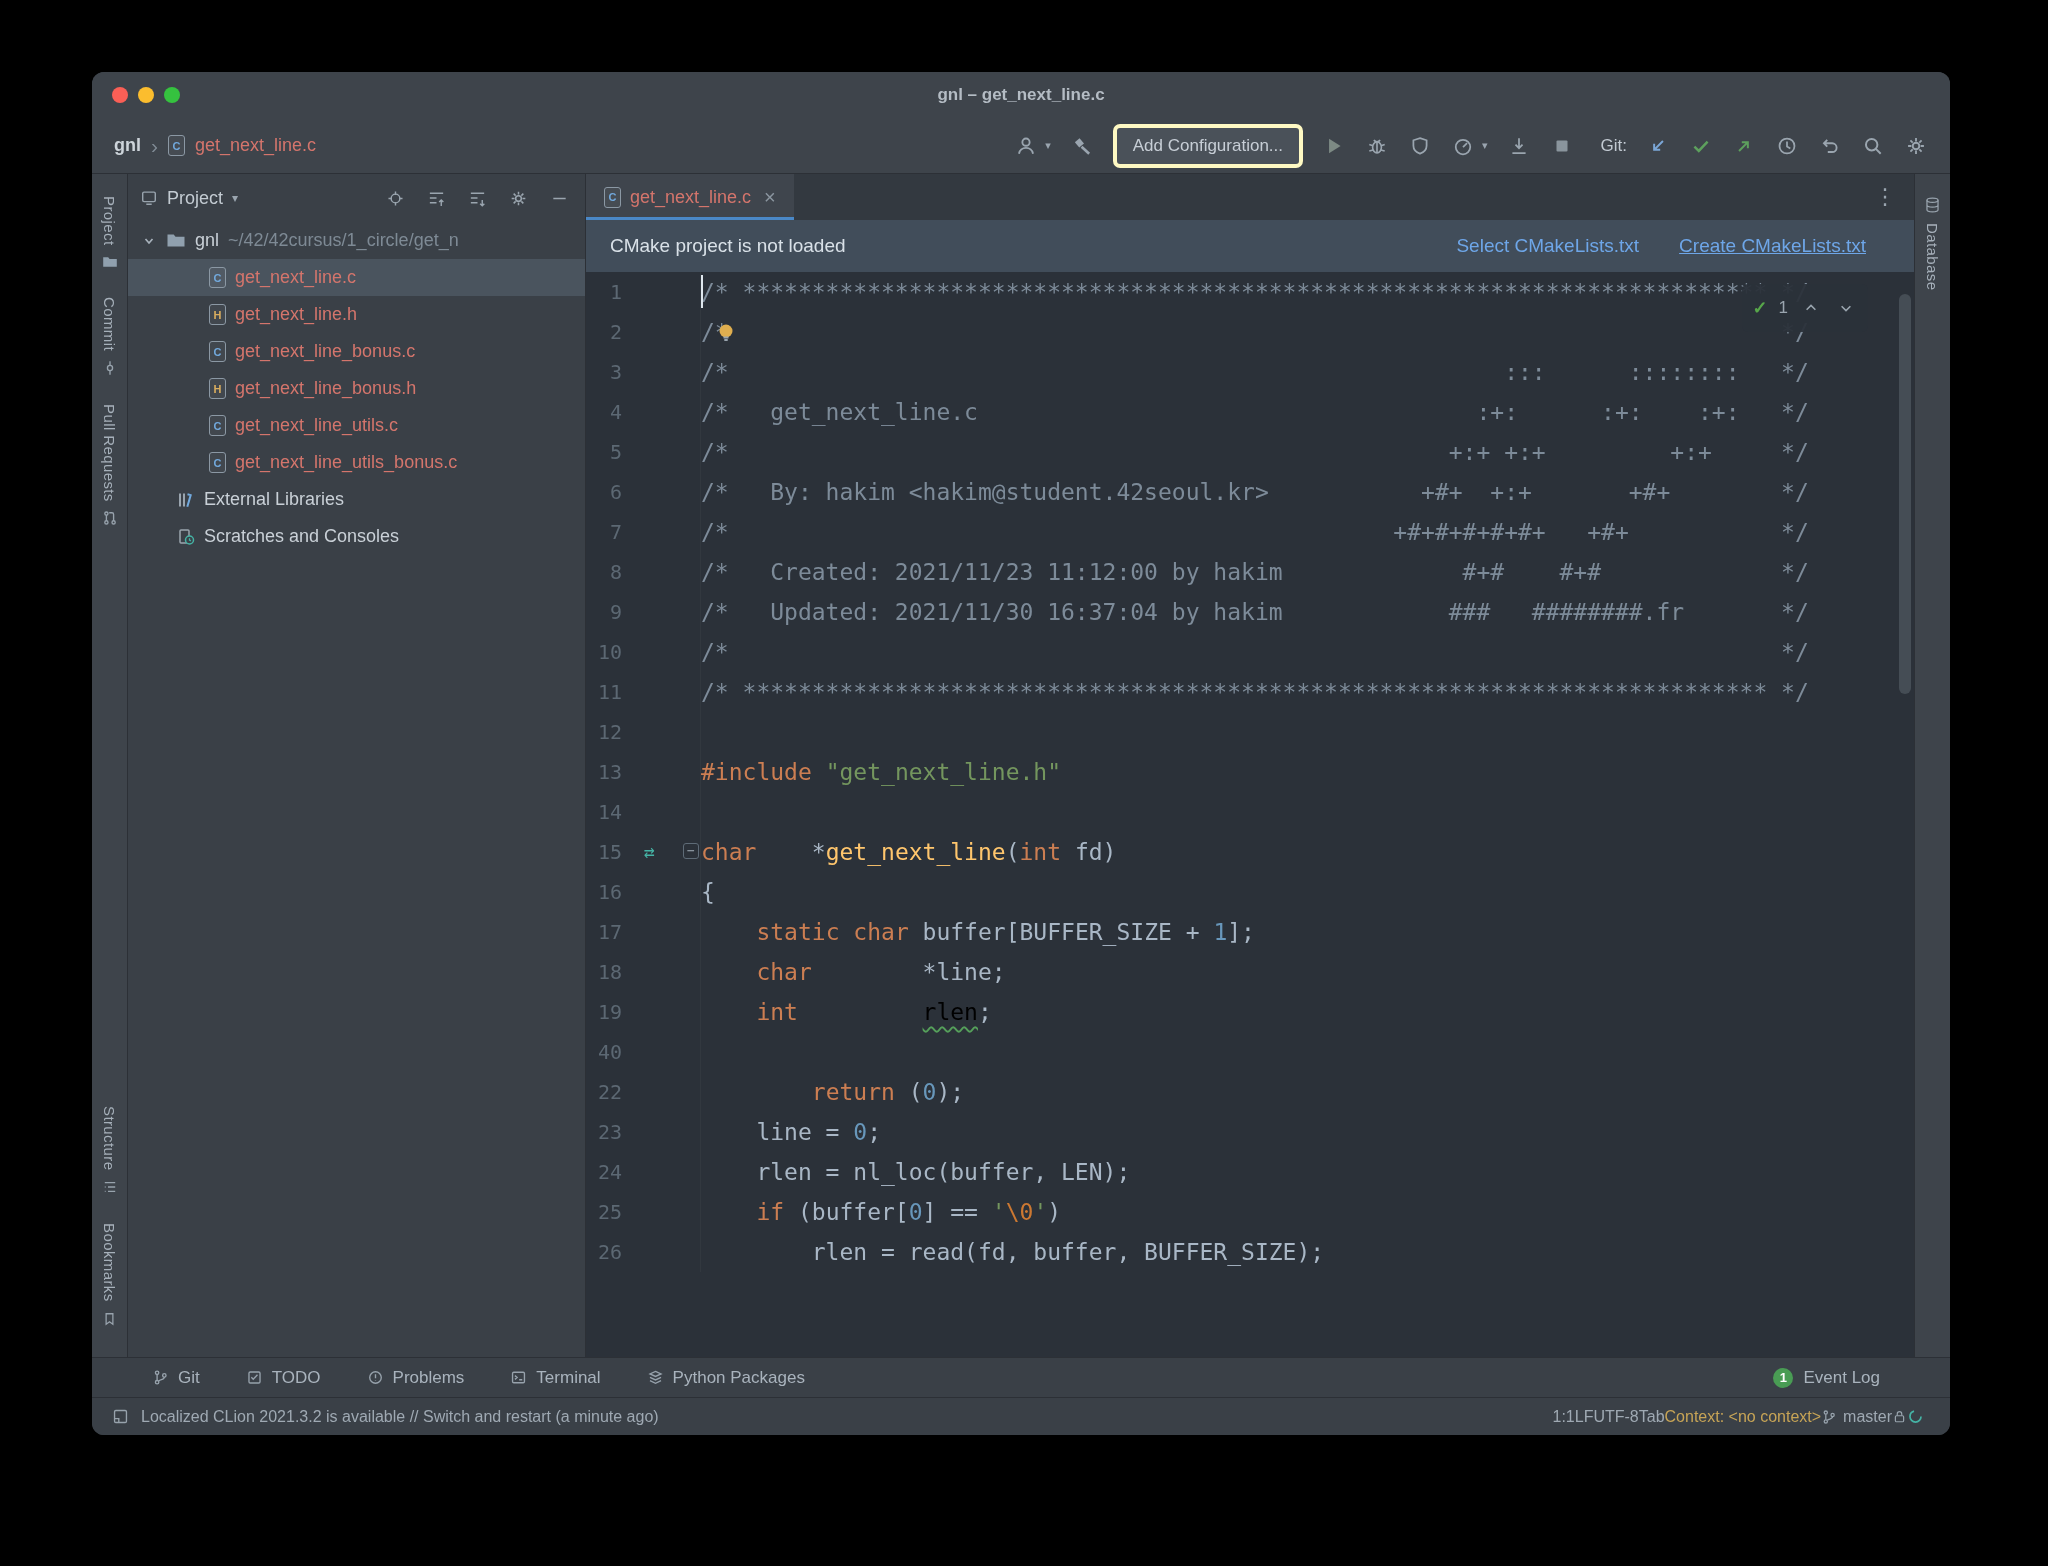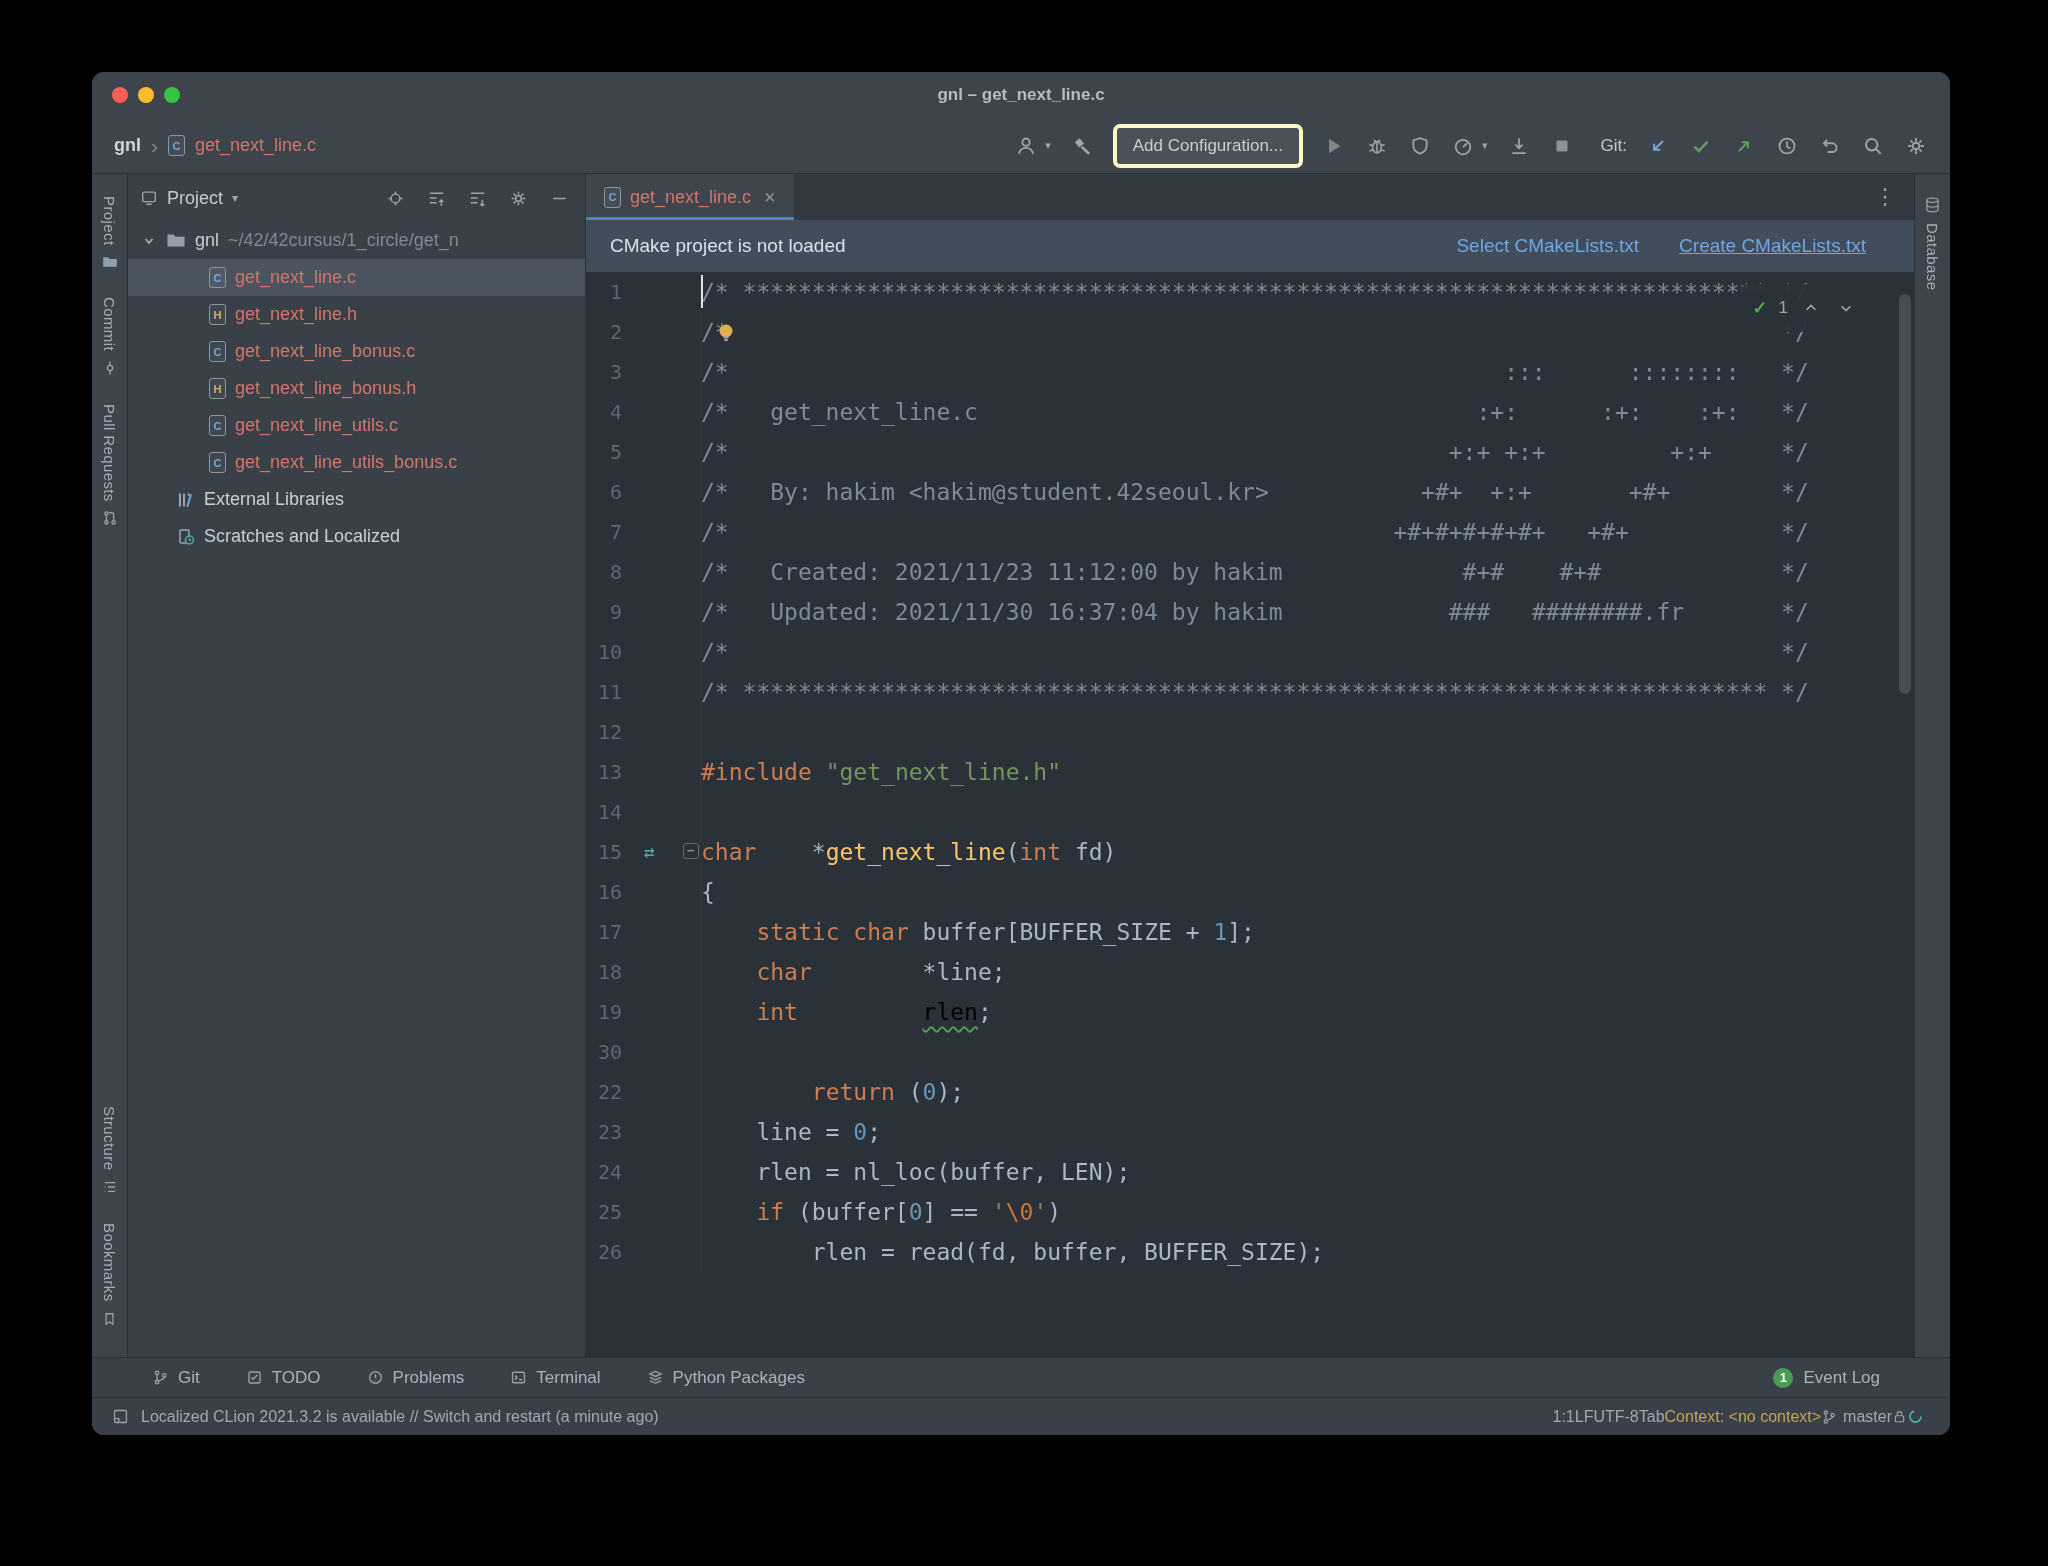--- a/index.html
+++ b/index.html
@@ -354,21 +354,21 @@
             <span class="sname">External Libraries</span>
           </div>
           <div class="trow special">
             <span class="sic">
               <svg width="18" height="18" viewBox="0 0 18 18" fill="none">
                 <rect x="3" y="2" width="9" height="13" rx="1" stroke="#9aa5af" stroke-width="1.5"></rect>
                 <circle cx="12.5" cy="12" r="4" fill="#3a4047" stroke="#45b3a5" stroke-width="1.5"></circle>
                 <path d="M12.5 10.2v1.9l1.4.9" stroke="#45b3a5" stroke-width="1.3"></path>
               </svg>
             </span>
-            <span class="sname">Scratches and Localized</span>
+            <span class="sname">Scratches and Consoles</span>
           </div>
         </div>
     </div>
 
     <div class="editor-col">
       <div class="tabbar">
         <div class="tab">
           <span class="ficon">
               <span class="flet c">C</span>
             </span>
@@ -459,21 +459,21 @@
             </div>
             <div class="eline">
               <span class="gut">18</span>
               <span class="code"><span class="p">    </span><span class="k">char</span><span class="p">        *line;</span></span>
             </div>
             <div class="eline">
               <span class="gut">19</span>
               <span class="code"><span class="p">    </span><span class="k">int</span><span class="p">         </span><span class="warn">rlen</span><span class="p">;</span></span>
             </div>
             <div class="eline">
-              <span class="gut">30</span>
+              <span class="gut">40</span>
               <span class="code"></span>
             </div>
             <div class="eline">
               <span class="gut">22</span>
               <span class="code"><span class="p">        </span><span class="k">return</span><span class="p"> (</span><span class="num">0</span><span class="p">);</span></span>
             </div>
             <div class="eline">
               <span class="gut">23</span>
               <span class="code"><span class="p">    line = </span><span class="num">0</span><span class="p">;</span></span>
             </div>

